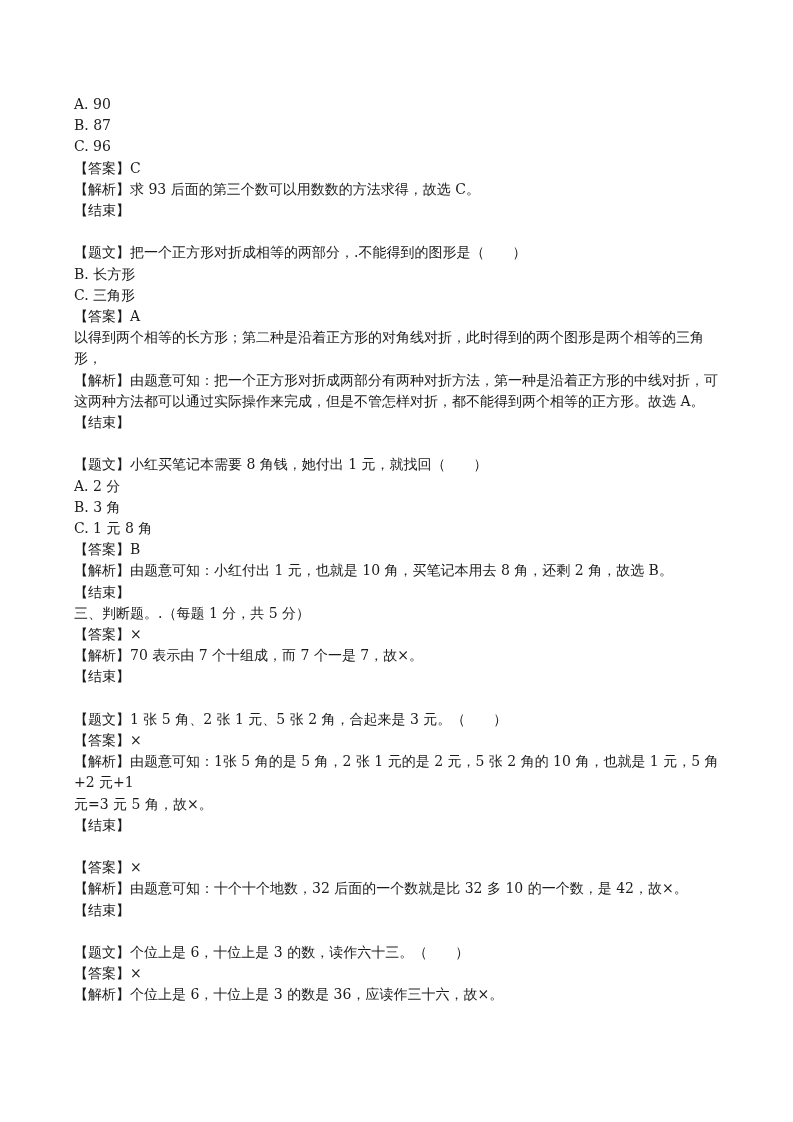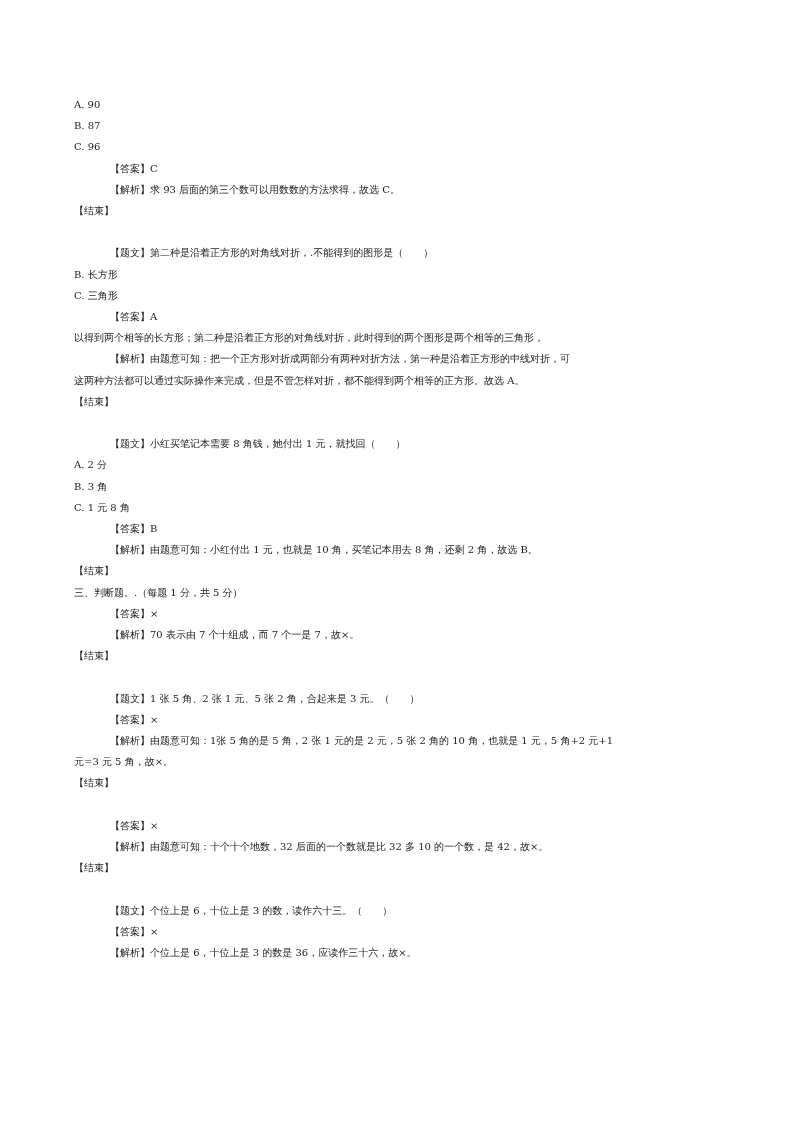--- a/index.html
+++ b/index.html
@@ -3,43 +3,43 @@
 <meta charset="utf-8">
 <style>
   html, body { margin: 0; padding: 0; background: #ffffff; }
   body {
     width: 793px; height: 1122px; position: relative; overflow: hidden;
     font-family: "DejaVu Serif", "Liberation Serif", serif;
     color: #1a1a1a;
   }
   .page {
     position: absolute; left: 74px; top: 94px; width: 650px;
-    font-size: 10px; line-height: 21.2px;
+    font-size: 14px; line-height: 21.2px;
   }
   .line { white-space: pre-wrap; min-height: 21.2px; }
   .blank { height: 21.2px; }
-  .tag { letter-spacing: 0; margin-left: 36px; }
+  .tag { letter-spacing: 0; }
 </style>
 </head>
 <body>
 
 <div class="page">
 
   <div>
     <div class="line">A. 90</div>
     <div class="line">B. 87</div>
     <div class="line">C. 96</div>
     <div class="line"><span class="tag">【答案】</span><span>C</span></div>
     <div class="line"><span class="tag">【解析】</span><span>求 93 后面的第三个数可以用数数的方法求得，故选 C。</span></div>
     <div class="line">【结束】</div>
   </div>
   <div class="blank"></div>
 
   <div>
-    <div class="line"><span class="tag">【题文】</span><span>第二种是沿着正方形的对角线对折，.不能得到的图形是（　　）</span></div>
+    <div class="line"><span class="tag">【题文】</span><span>把一个正方形对折成相等的两部分，.不能得到的图形是（　　）</span></div>
     <div class="line">B. 长方形</div>
     <div class="line">C. 三角形</div>
     <div class="line"><span class="tag">【答案】</span><span>A</span></div>
     <div class="line">以得到两个相等的长方形；第二种是沿着正方形的对角线对折，此时得到的两个图形是两个相等的三角形，</div>
     <div class="line"><span class="tag">【解析】</span><span>由题意可知：把一个正方形对折成两部分有两种对折方法，第一种是沿着正方形的中线对折，可</span></div>
     <div class="line">这两种方法都可以通过实际操作来完成，但是不管怎样对折，都不能得到两个相等的正方形。故选 A。</div>
     <div class="line">【结束】</div>
   </div>
   <div class="blank"></div>
 

